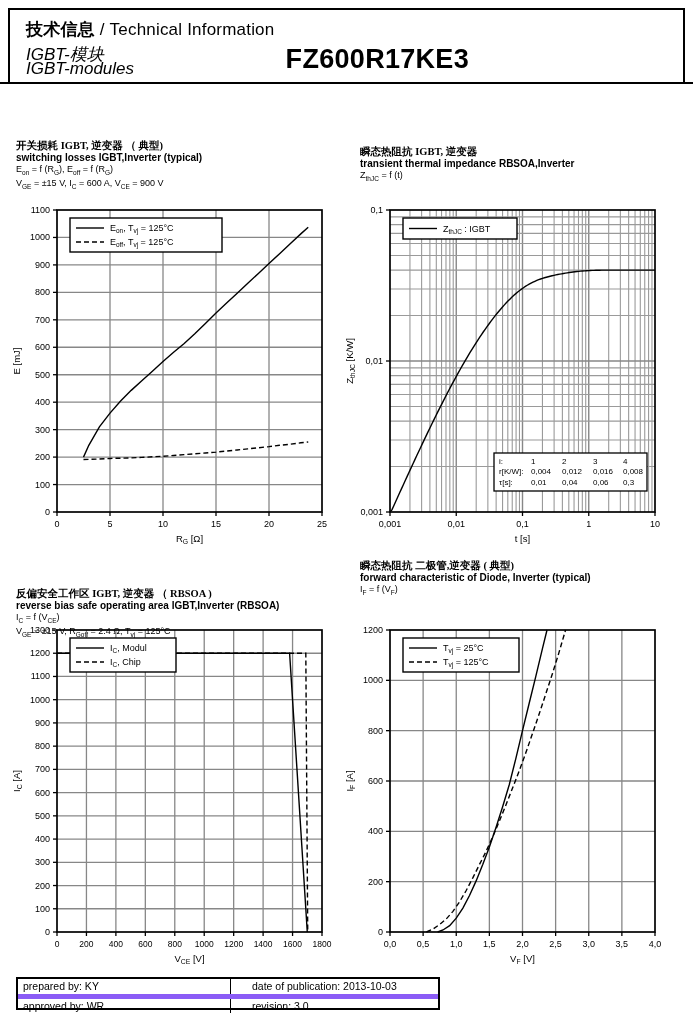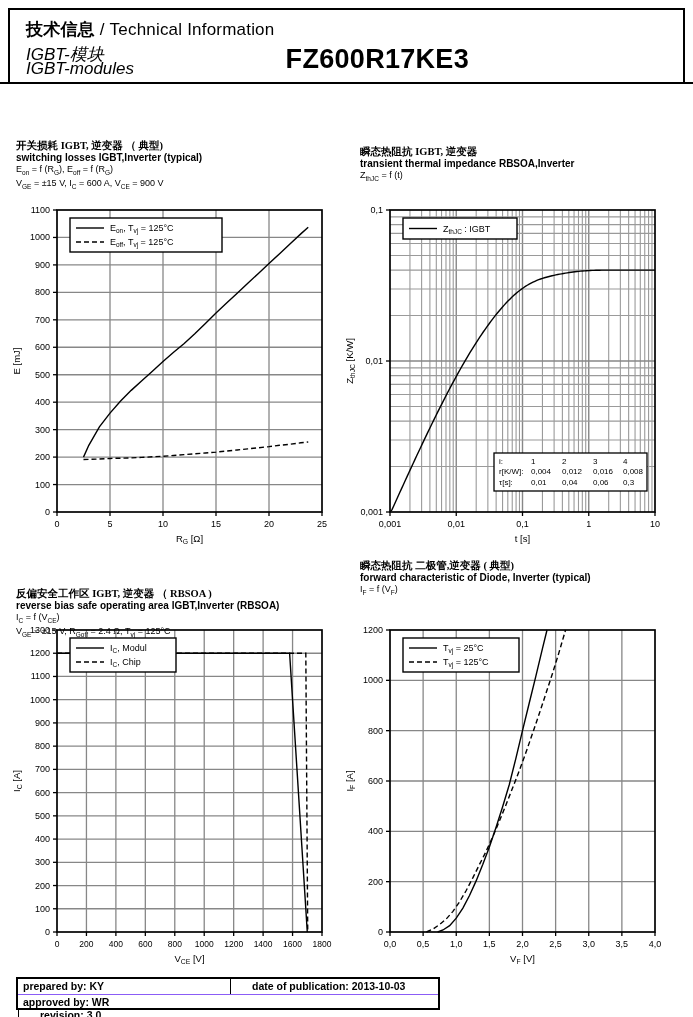--- a/index.html
+++ b/index.html
@@ -12,23 +12,23 @@
   .part-number{position:absolute;left:179px;top:34px;width:280px;text-align:right;font-size:27px;font-weight:600;letter-spacing:0.3px;}
   .logo-cell{position:absolute;right:0;top:0;width:178px;height:100%;border-left:2px solid #000;display:flex;align-items:center;justify-content:center;box-sizing:border-box;}
   .header-rule{position:absolute;left:0;top:82px;width:693px;height:2px;background:#000;}
   .chart-head{position:absolute;width:332px;}
   .ct-cn{font-weight:bold;font-size:10.5px;line-height:13px;font-family:Liberation Serif, serif;}
   .ct-en{font-weight:bold;font-size:10px;line-height:12px;}
   .ct-cond{font-size:9px;line-height:11px;}
   .ct-cond sub, .ct-en sub{font-size:6.5px;}
   .chart-svg{position:absolute;overflow:visible;}
   svg text{font-family:"Liberation Sans","DejaVu Sans",sans-serif;fill:#000;}
-  .footer{position:absolute;left:16px;top:977px;width:424px;height:33px;border:2px solid #000;box-sizing:border-box;font-size:10.5px;background:#fff;font-weight:bold;}
+  .footer{position:absolute;left:16px;top:977px;width:424px;height:33px;border:2px solid #000;box-sizing:border-box;font-size:10.5px;background:#fff;}
   .f-row{height:14.5px;display:flex;}
-  .f-row2{border-top:1px solid #8b5cf6;flex-direction:column;}
+  .f-row2{border-top:5px solid #8b5cf6;}
   .f-cell{width:212px;box-sizing:border-box;padding:1px 0 0 5px;white-space:nowrap;}
   .f-cell2{border-left:1px solid #000;flex:1;padding-left:21px;}
 </style>
 </head>
 <body>
 
 <div class="page">
 
   <div class="header-box">
     <div class="doc-title"><span class="t-cn">技术信息</span><span> / Technical Information</span></div>

